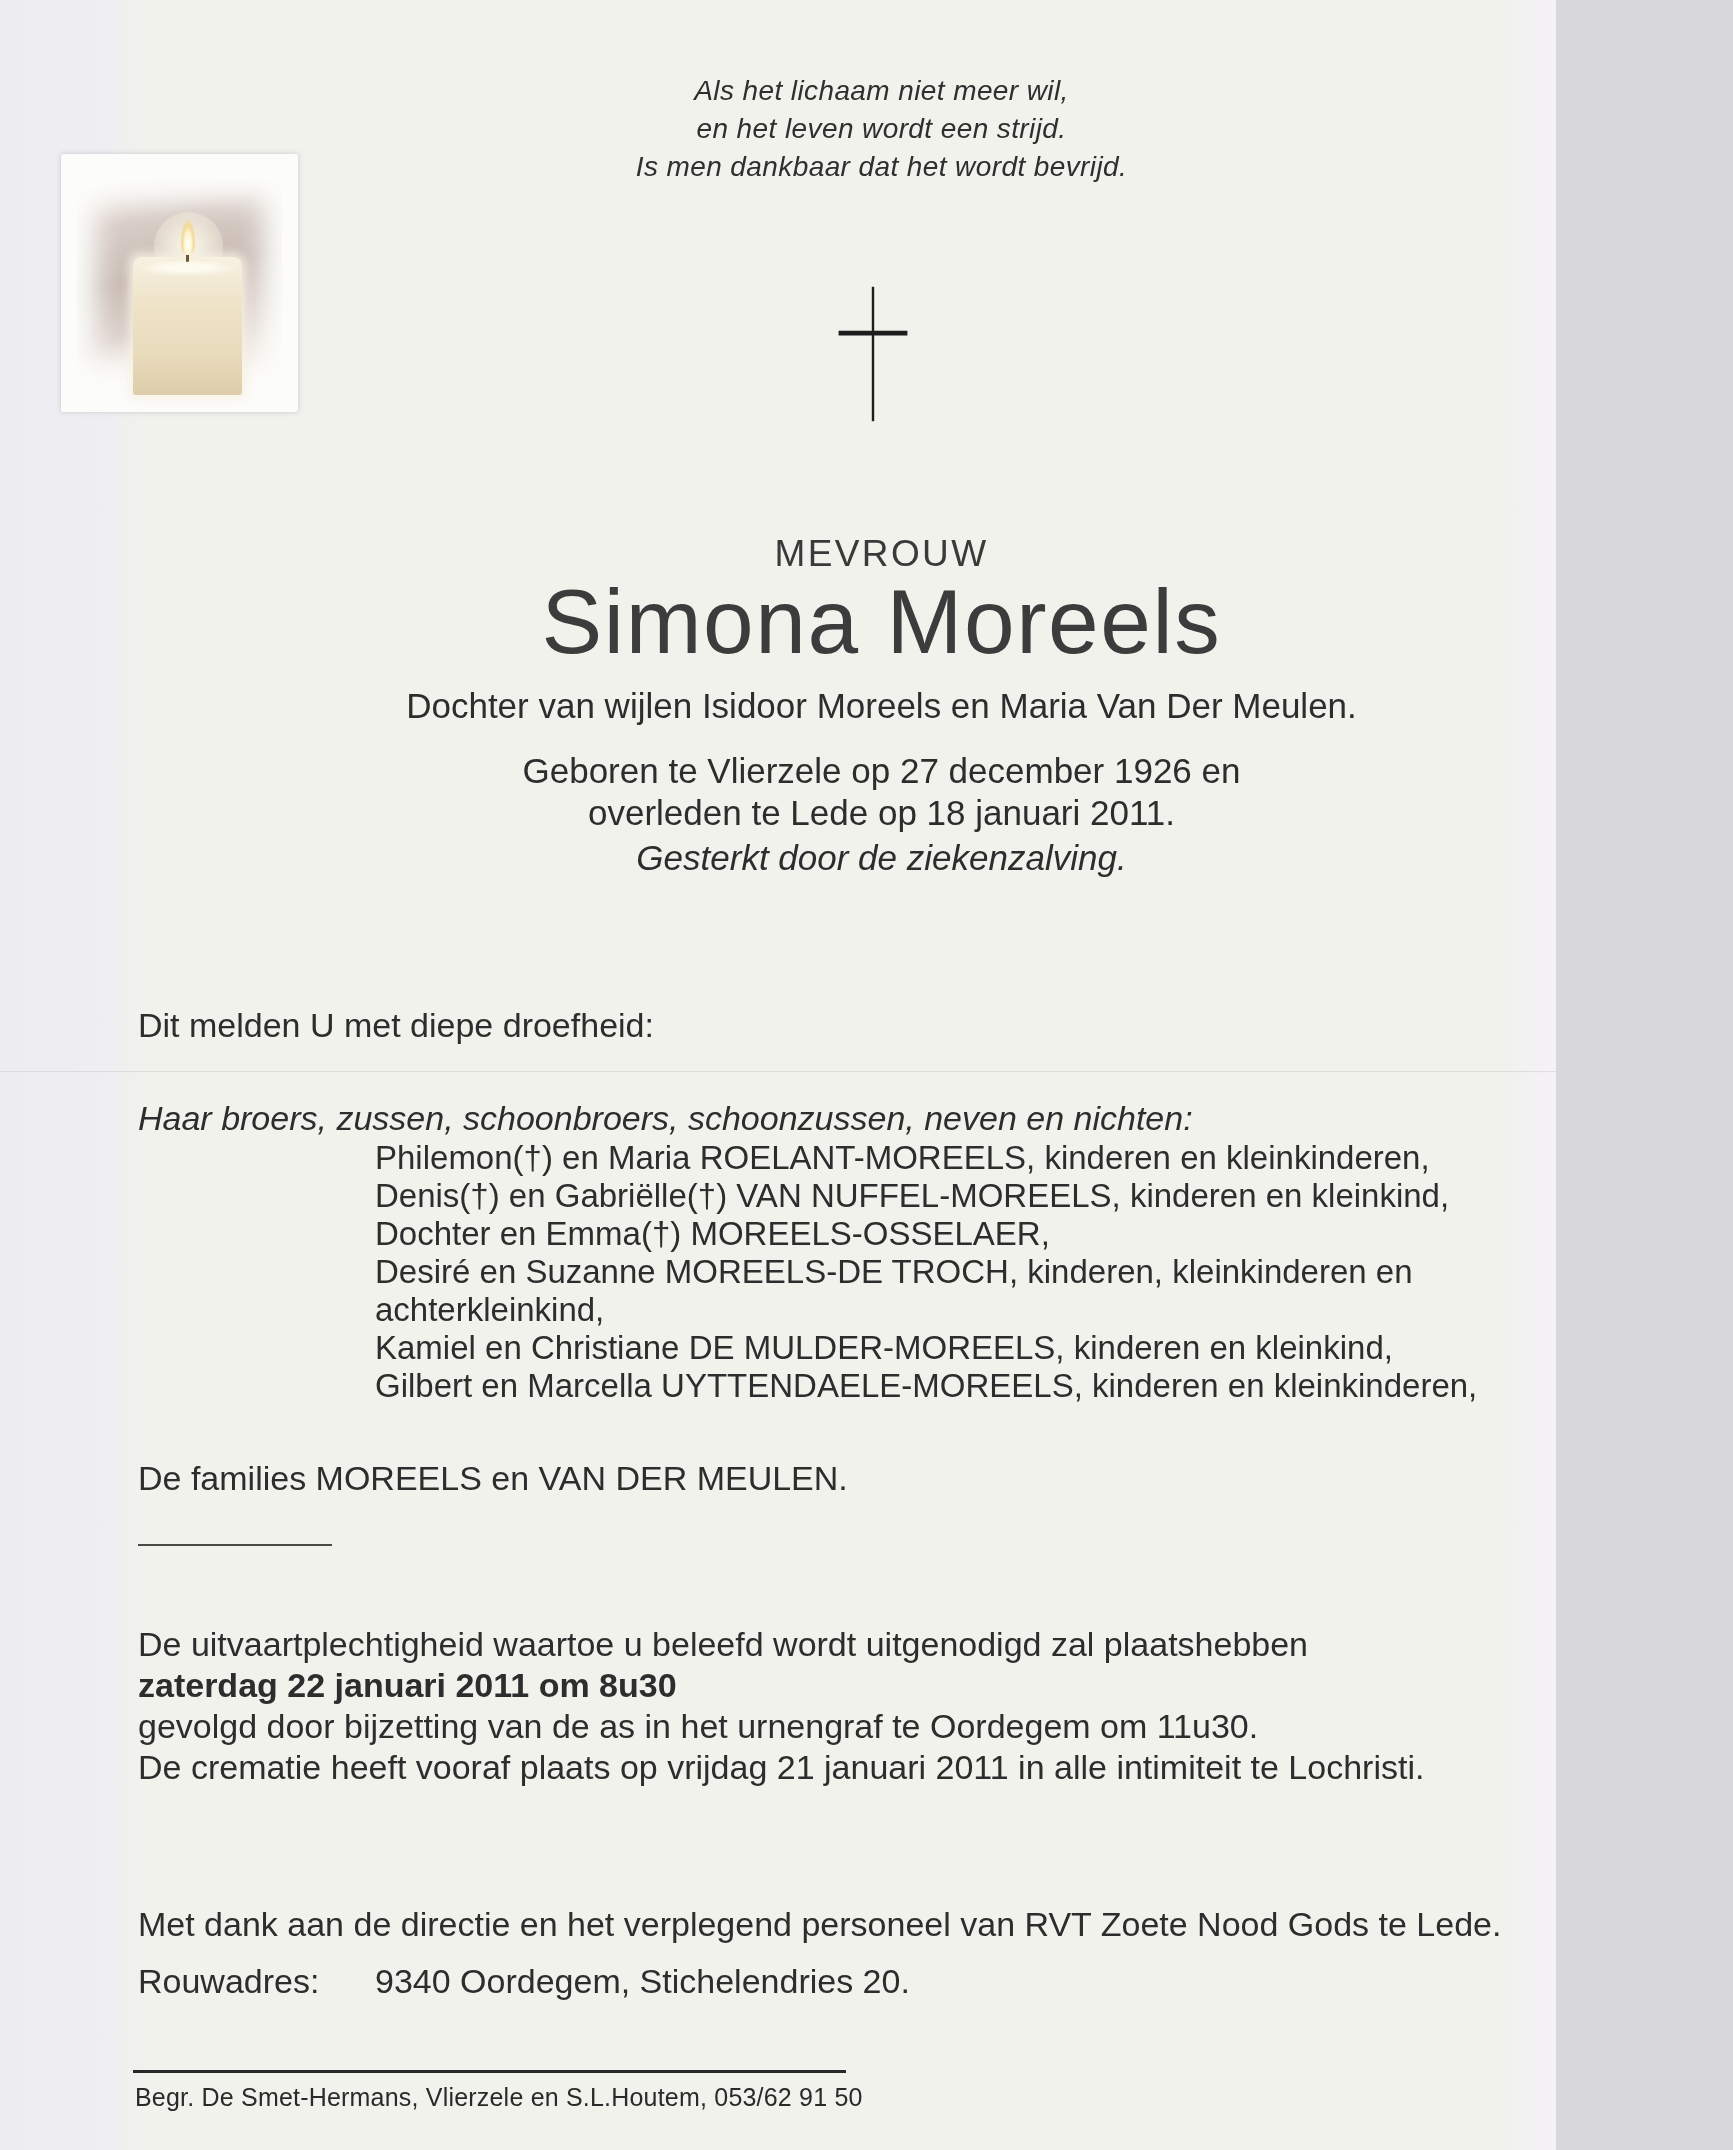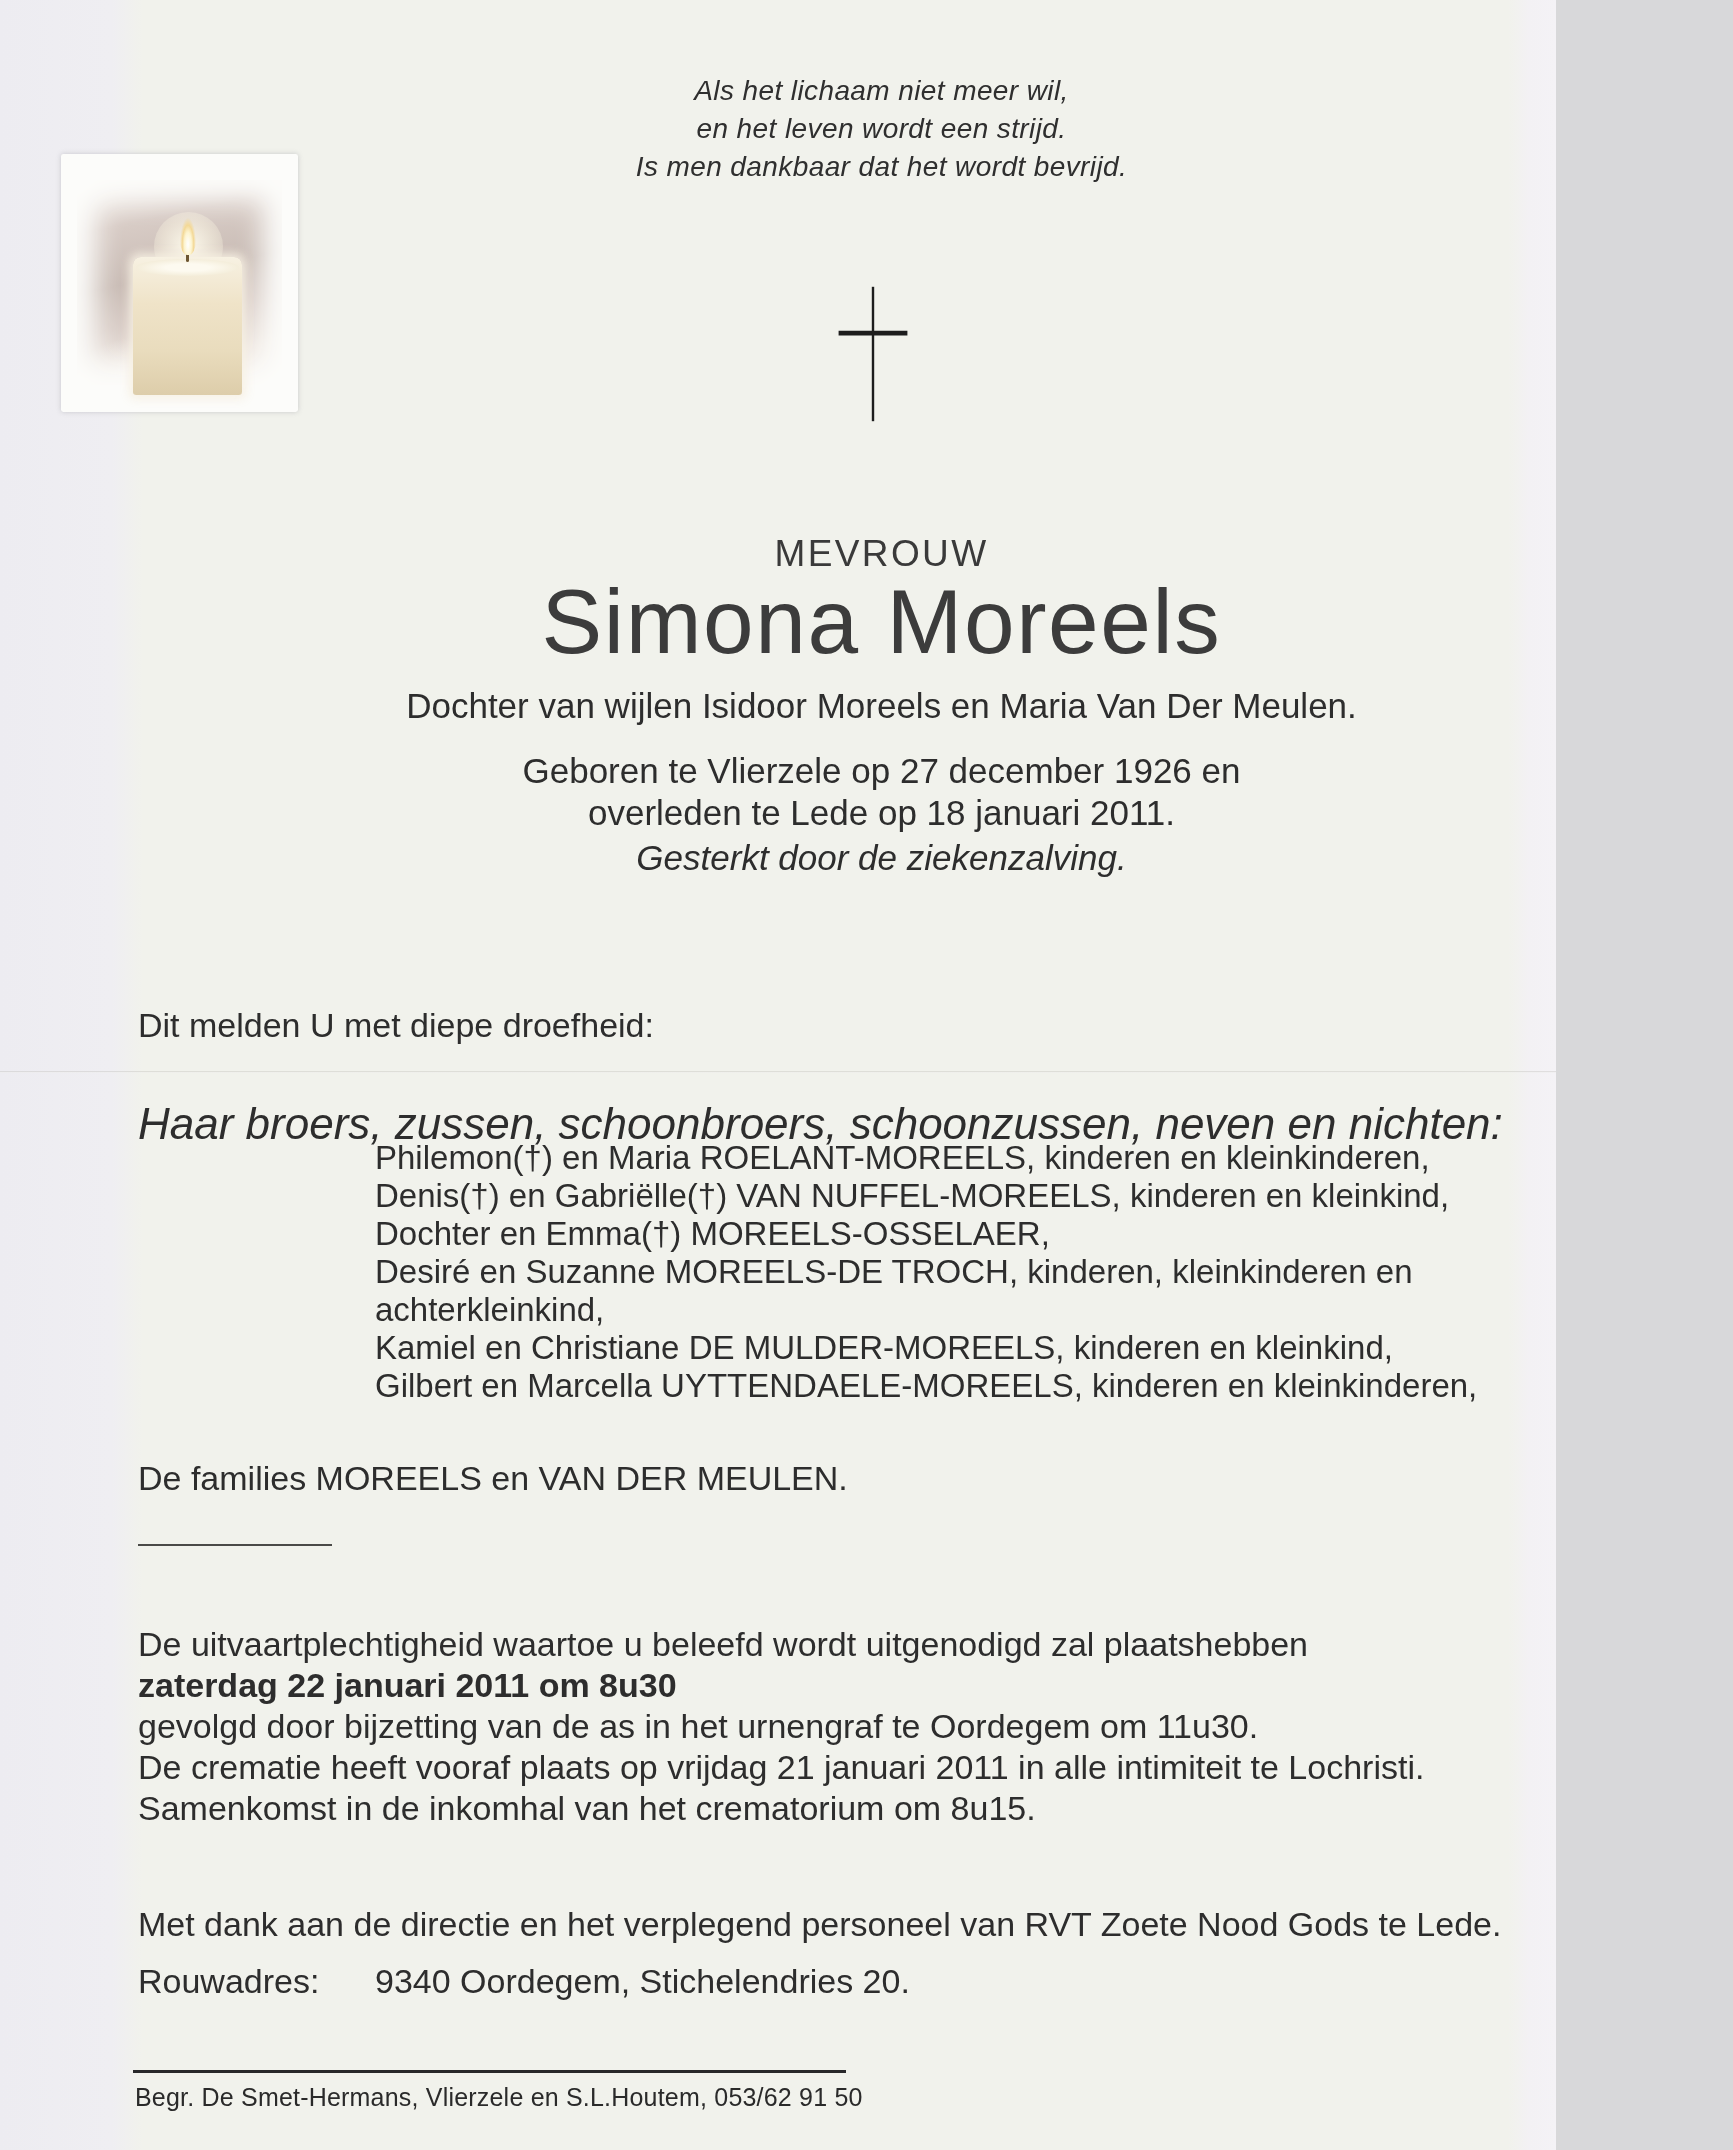--- a/index.html
+++ b/index.html
@@ -68,21 +68,21 @@
   
   .center{position:absolute;left:0;width:1733px;text-align:center;transform:translateX(15px);}
   .poem{top:72px;font-size:28px;line-height:38px;font-style:italic;letter-spacing:0.4px;color:#2f2f2f;}
   .salutation{top:533px;font-size:37px;letter-spacing:2.4px;color:#3a3a3a;}
   .deceased-name{top:570px;font-size:91px;letter-spacing:1.6px;color:#3c3c3c;}
   .lineage{top:686px;font-size:35px;}
   .vitals{top:750px;font-size:35px;line-height:42px;}
   .sacrament{top:838px;font-size:35px;font-style:italic;}
   .ltext{position:absolute;left:138px;font-size:34px;color:#2d2d2d;}
   .intro{top:1006px;}
-  .relatives-heading{top:1099px;font-style:italic;font-size:44px;}
+  .relatives-heading{top:1099px;font-style:italic;font-size:34px;}
   .relatives-list{position:absolute;left:375px;top:1139px;font-size:33px;line-height:38px;}
   .families{top:1459px;}
   .short-rule{position:absolute;left:138px;top:1544px;width:194px;height:2.4px;background:#4a4a48;}
   .ceremony{top:1624px;line-height:41px;}
   .ceremony .bold{font-weight:bold;}
   .thanks{top:1905px;font-size:34px;}
   .address-row{position:absolute;left:138px;top:1962px;font-size:34px;}
   .address-value{position:absolute;left:237px;top:0;white-space:nowrap;}
   .footer-rule{position:absolute;left:133px;top:2070px;width:713px;height:3.2px;background:#28282a;}
   .footer-text{position:absolute;left:135px;top:2083px;font-size:25px;color:#2a2a2a;letter-spacing:0.2px;}
@@ -143,21 +143,20 @@
 
   <div class="ltext families">De families MOREELS en VAN DER MEULEN.</div>
 
   <div class="short-rule"></div>
 
   <div class="ltext ceremony">
     <div>De uitvaartplechtigheid waartoe u beleefd wordt uitgenodigd zal plaatshebben</div>
     <div class="bold">zaterdag 22 januari 2011 om 8u30</div>
     <div>gevolgd door bijzetting van de as in het urnengraf te Oordegem om 11u30.</div>
     <div>De crematie heeft vooraf plaats op vrijdag 21 januari 2011 in alle intimiteit te Lochristi.</div>
-    <div>Samenkomst in de inkomhal van het crematorium om 8u15.</div>
   </div>
 
   <div class="ltext thanks">Met dank aan de directie en het verplegend personeel van RVT Zoete Nood Gods te Lede.</div>
 
   <div class="address-row">
     <span>Rouwadres:</span>
     <span class="address-value">9340 Oordegem, Stichelendries 20.</span>
   </div>
 
   <div class="footer-rule"></div>

